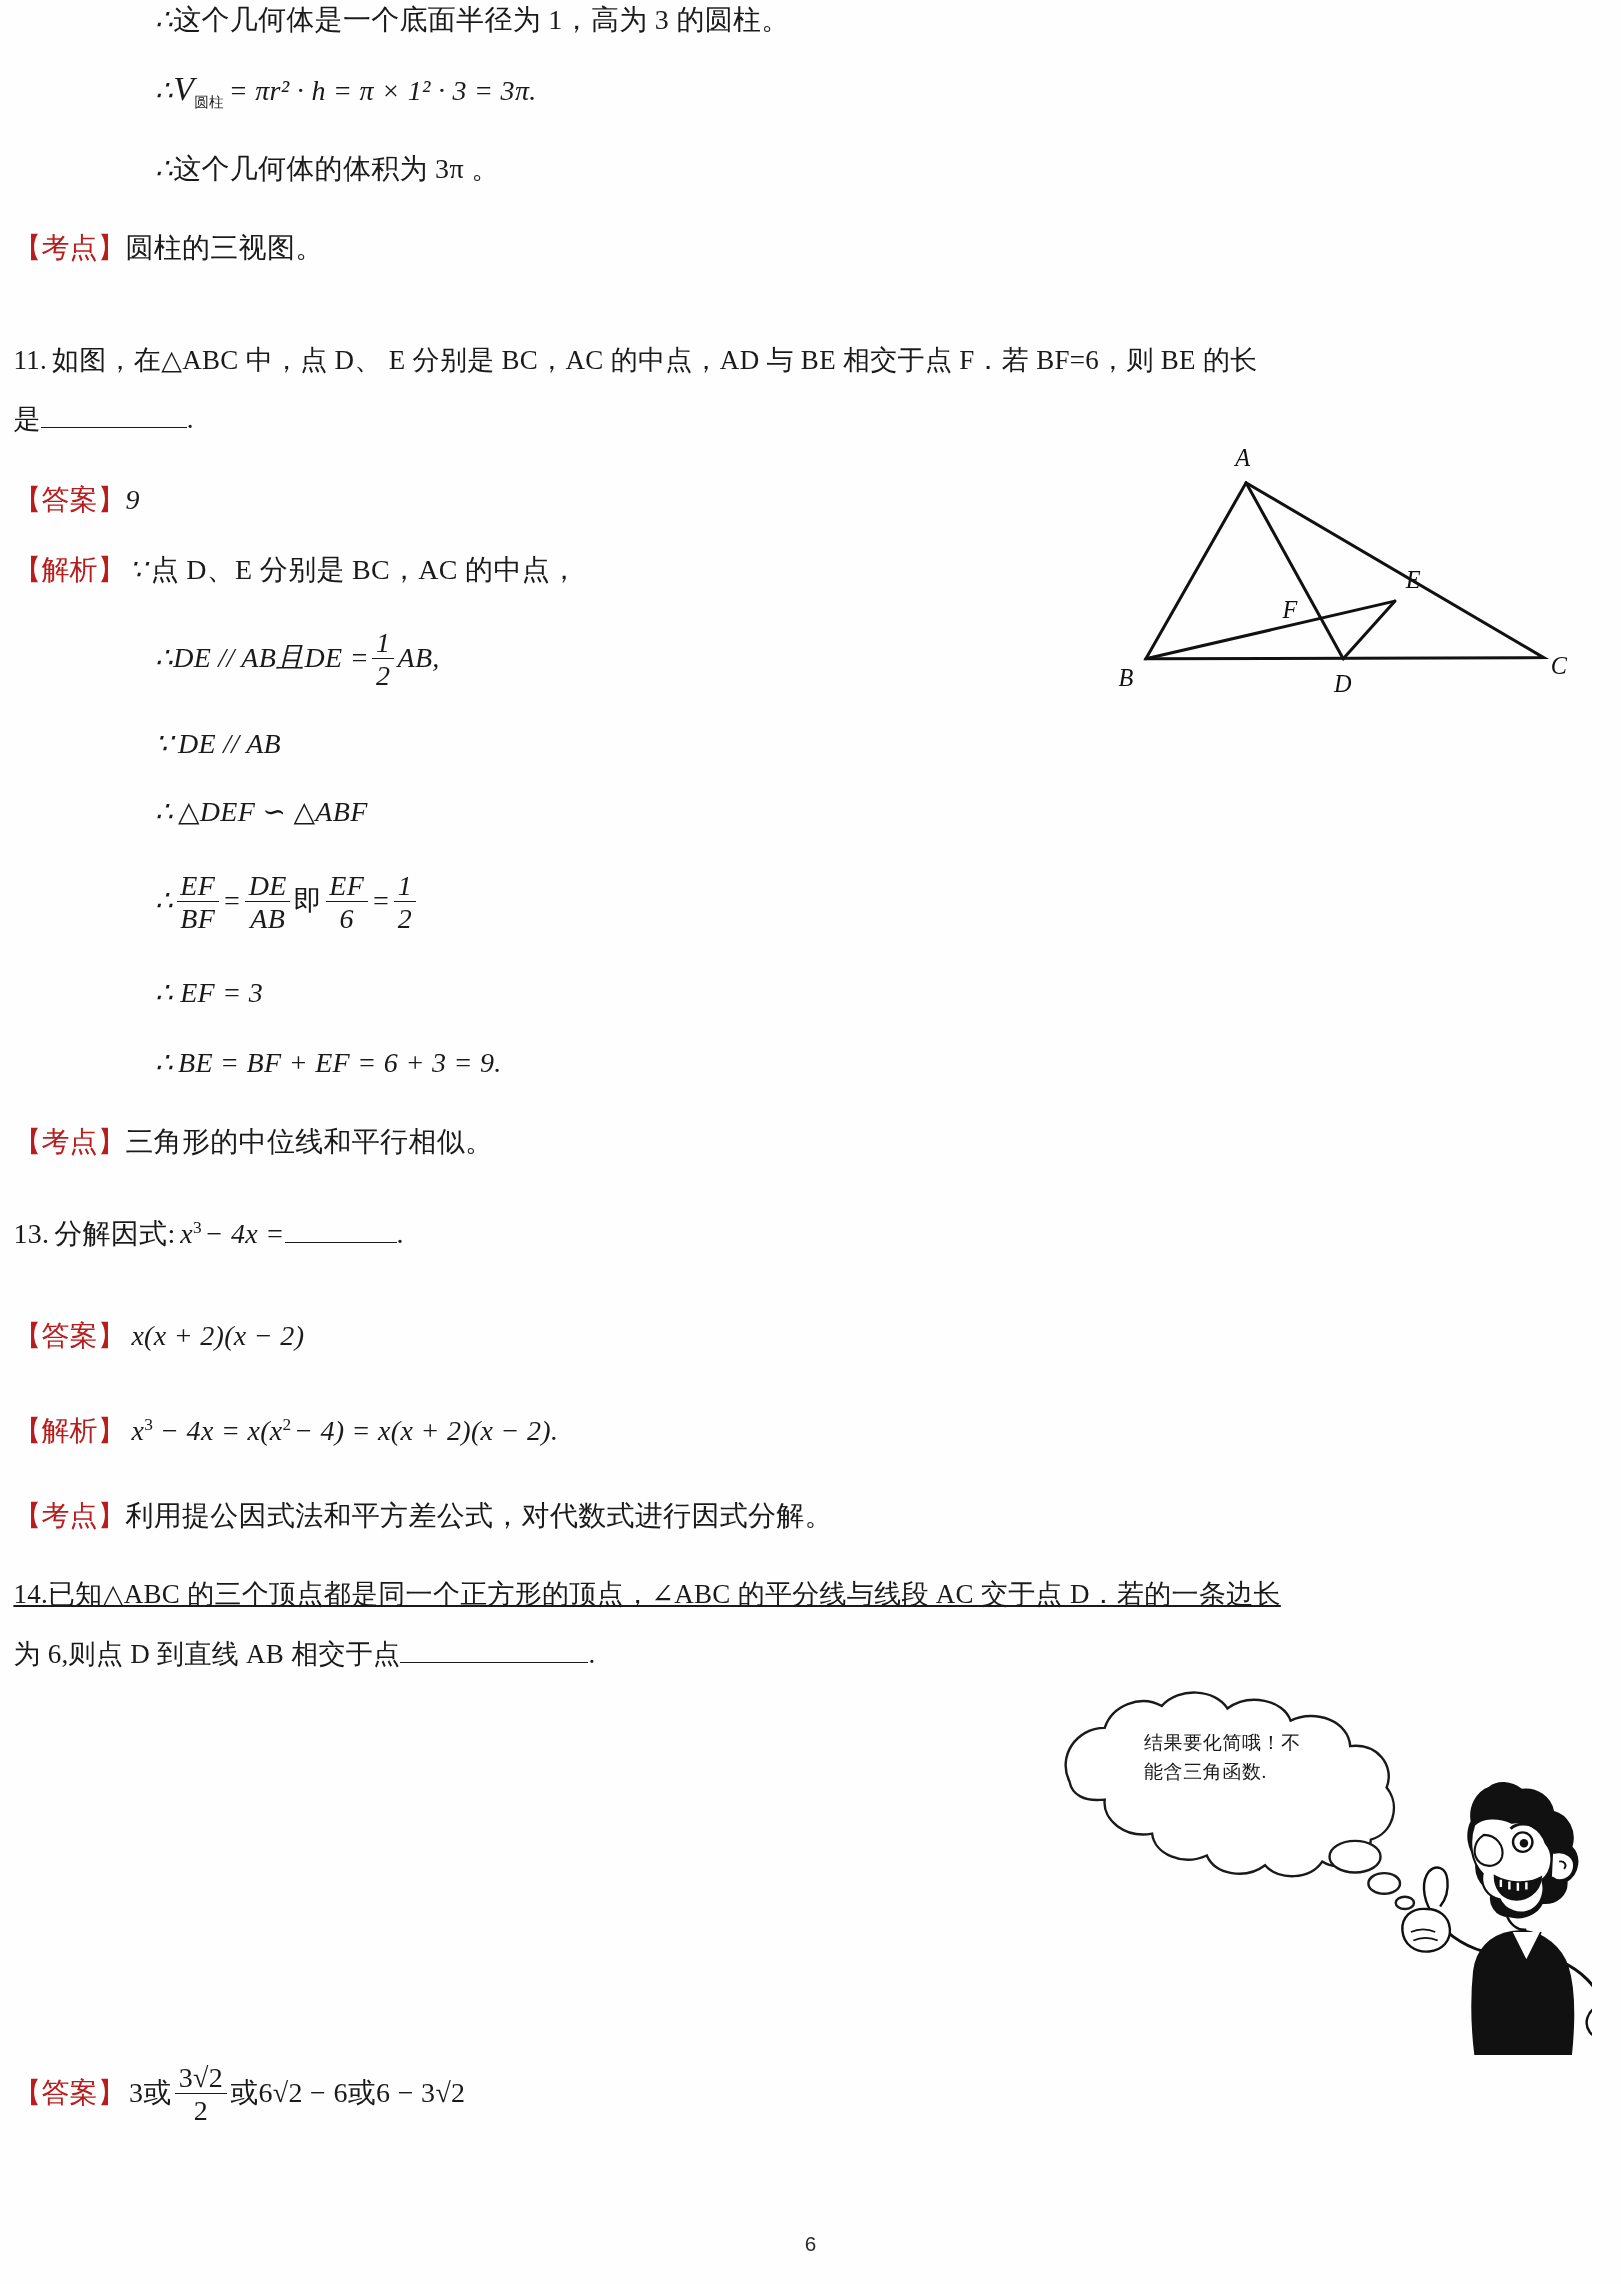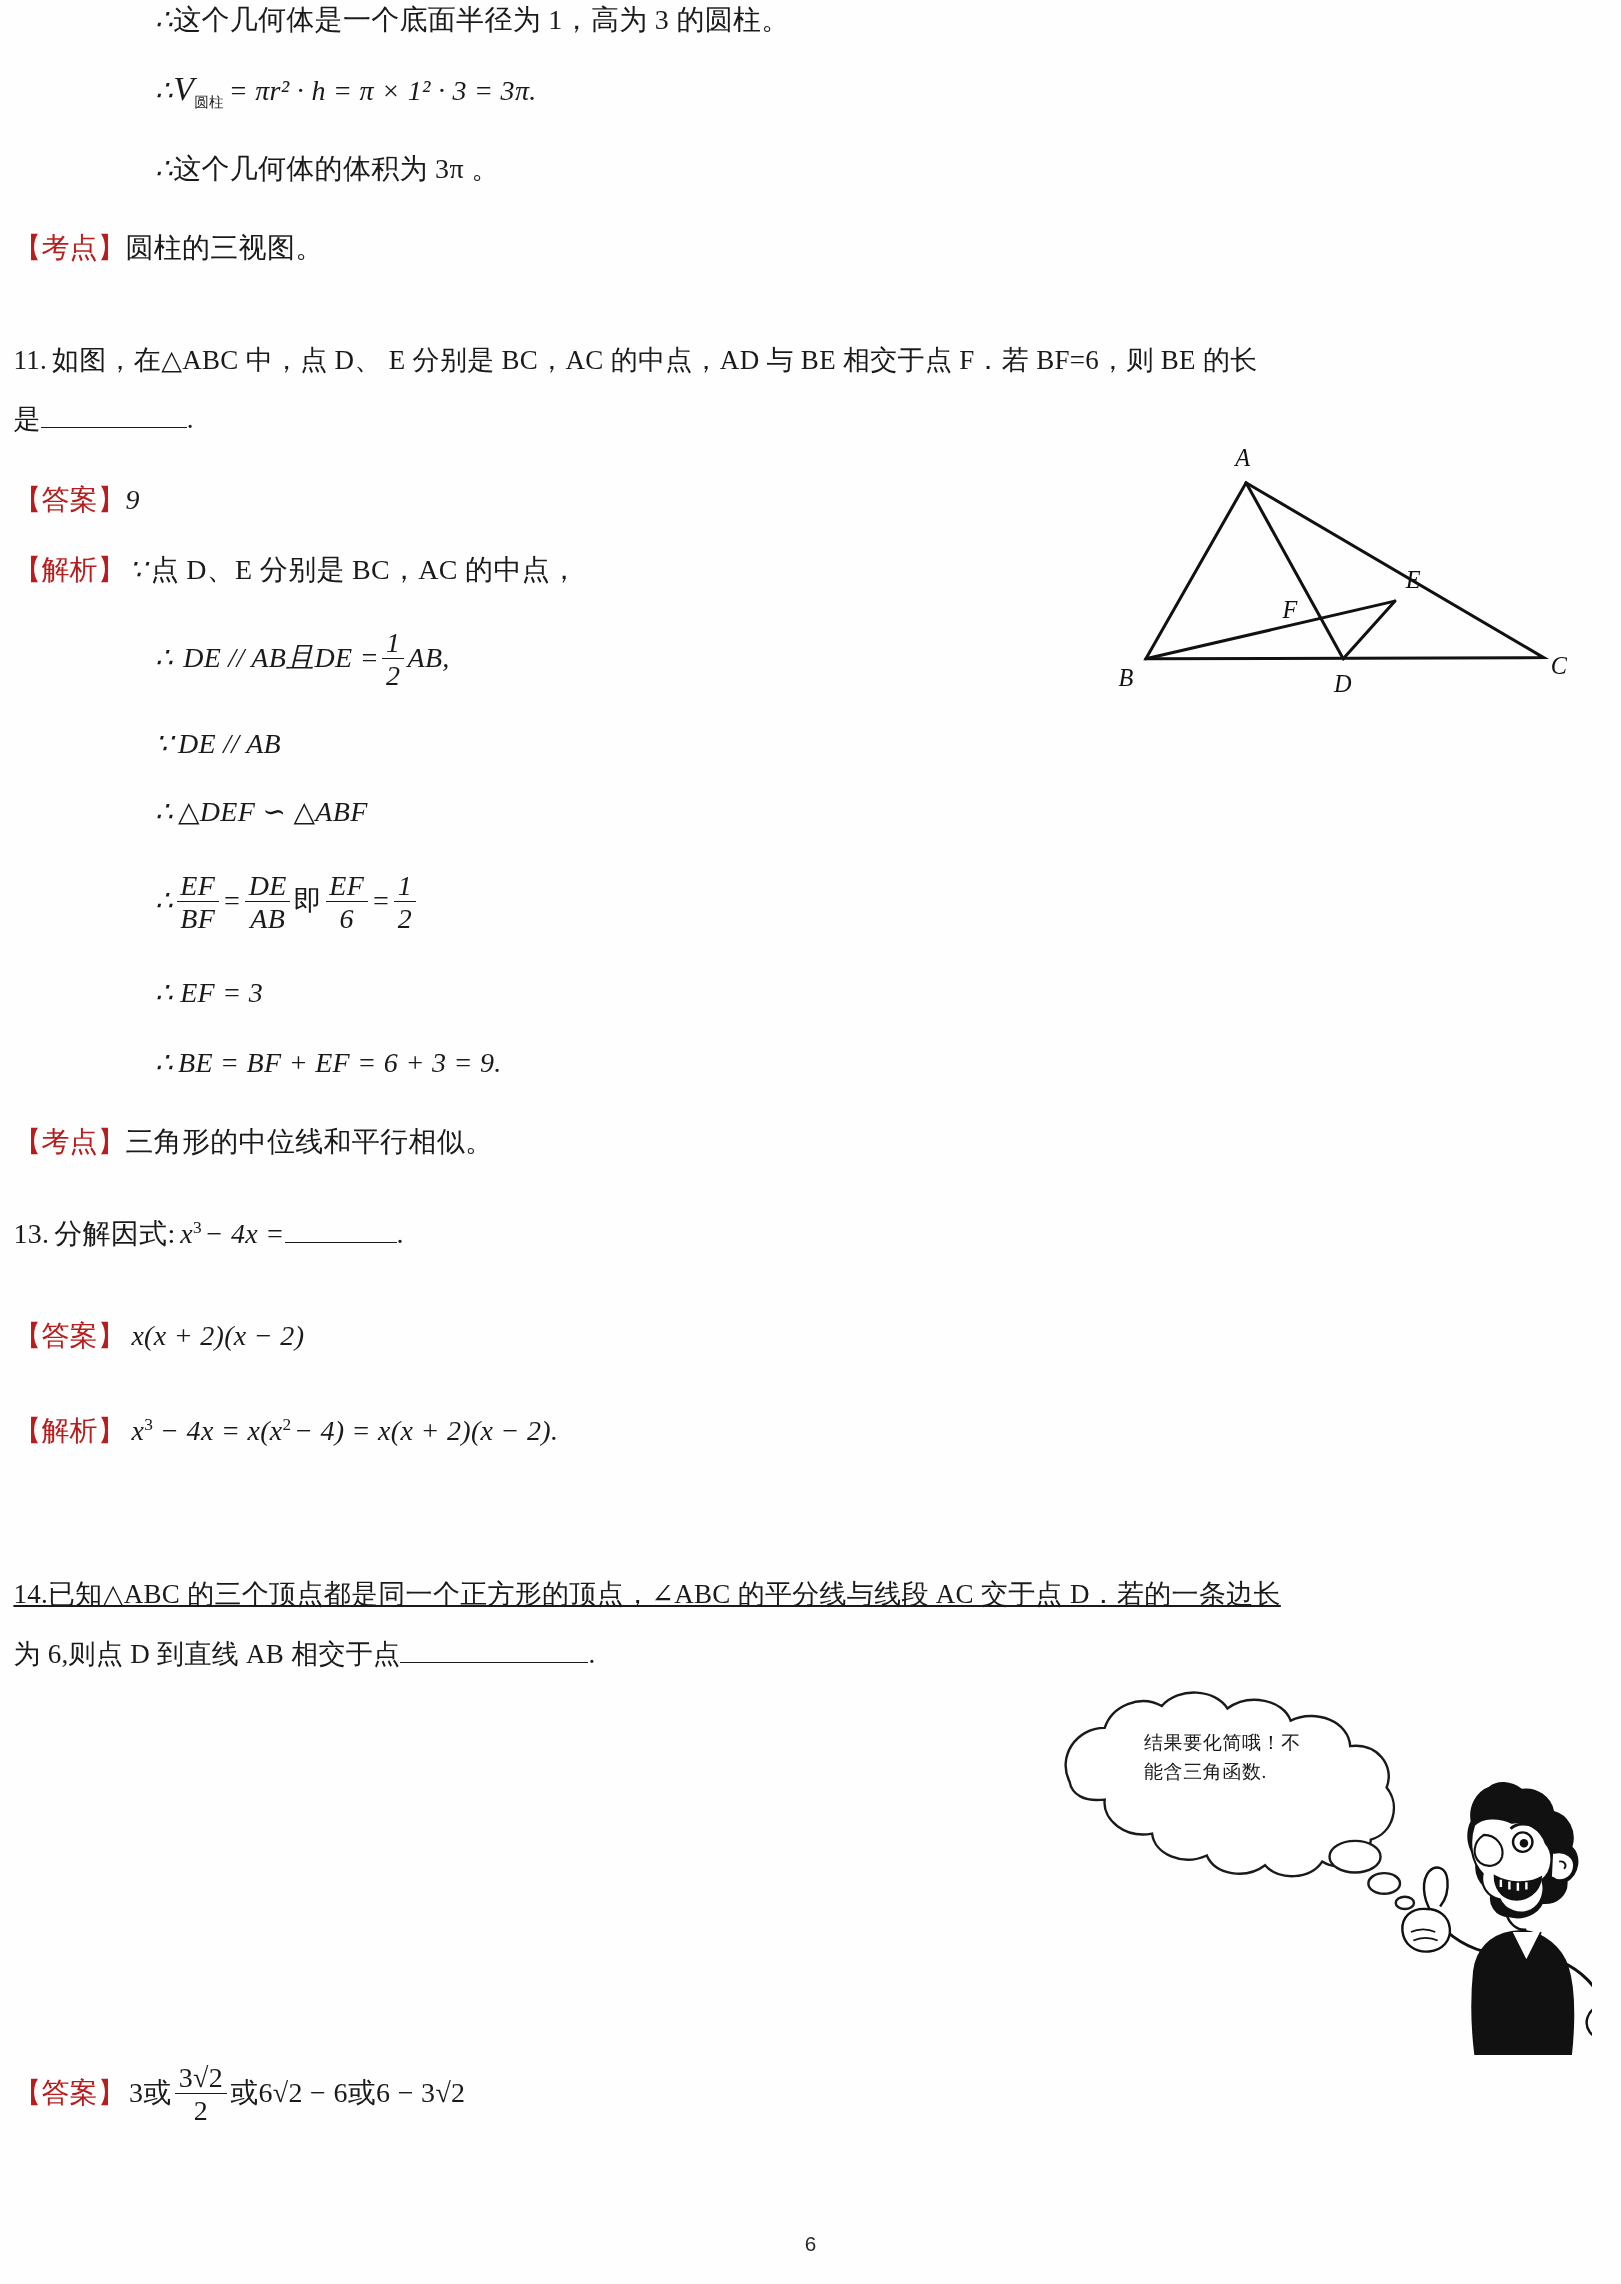--- a/index.html
+++ b/index.html
@@ -160,21 +160,21 @@
 
   <div class="line cn ind0" style="top:486px;">
     <span class="tag">【答案】</span><span class="mathit">9</span>
   </div>
 
   <div class="line cn ind0" style="top:556px;">
     <span class="tag">【解析】</span><span class="mathit" style="margin:0 3.6px;">∵</span><span>点 D、E 分别是 BC，AC 的中点，</span>
   </div>
 
   <div class="line cn ind1" style="top:629px;">
-    <span class="mathit">∴</span><span class="mathit" style="margin-left:10px;">DE // AB且DE =</span><span class="frac"><span class="num">1</span><span class="den">2</span></span><span class="mathit">AB,</span>
+    <span class="mathit">∴</span><span class="mathit" style="margin-left:0;">DE // AB且DE =</span><span class="frac"><span class="num">1</span><span class="den">2</span></span><span class="mathit">AB,</span>
   </div>
 
   <div class="line cn ind1" style="top:730px;">
     <span class="mathit">∵</span><span class="mathit" style="margin-left:4.9px;">DE // AB</span>
   </div>
 
   <div class="line cn ind1" style="top:798px;">
     <span class="mathit">∴</span><span class="mathit" style="margin-left:4.9px;">△DEF ∽ △ABF</span>
   </div>
 
@@ -219,20 +219,23 @@
   </div>
 
   <div class="line cn ind0" style="top:1322px;">
     <span class="tag">【答案】</span><span class="mathit" style="margin-left:6px;">x(x + 2)(x − 2)</span>
   </div>
 
   <div class="line cn ind0" style="top:1416px;">
     <span class="tag">【解析】</span><span class="mathit" style="margin-left:6px;">x</span><span class="upn">3</span><span class="mathit" style="margin-left:7px;">− 4x = x(x</span><span class="upn">2</span><span class="mathit" style="margin-left:2.4px;">− 4) = x(x + 2)(x − 2).</span>
   </div>
 
+  <div class="line cn ind0" style="top:1502px;">
+    <span class="tag">【考点】</span><span>利用提公因式法和平方差公式，对代数式进行因式分解。</span>
+  </div>
 
   <div class="line cn ind0" style="top:1581px; font-size:27px;text-decoration:underline;">
     <span>14.</span><span>已知△ABC 的三个顶点都是同一个正方形的顶点，∠ABC 的平分线与线段 AC 交于点 D．若的一条边长</span>
   </div>
 
   <div class="line cn ind0" style="top:1641px; font-size:27px;">
     <span>为 6,则点 D 到直线 AB 相交于点</span><span class="blank" style="width:188px;"></span><span>.</span>
   </div>
 
   <div class="cartoon">

